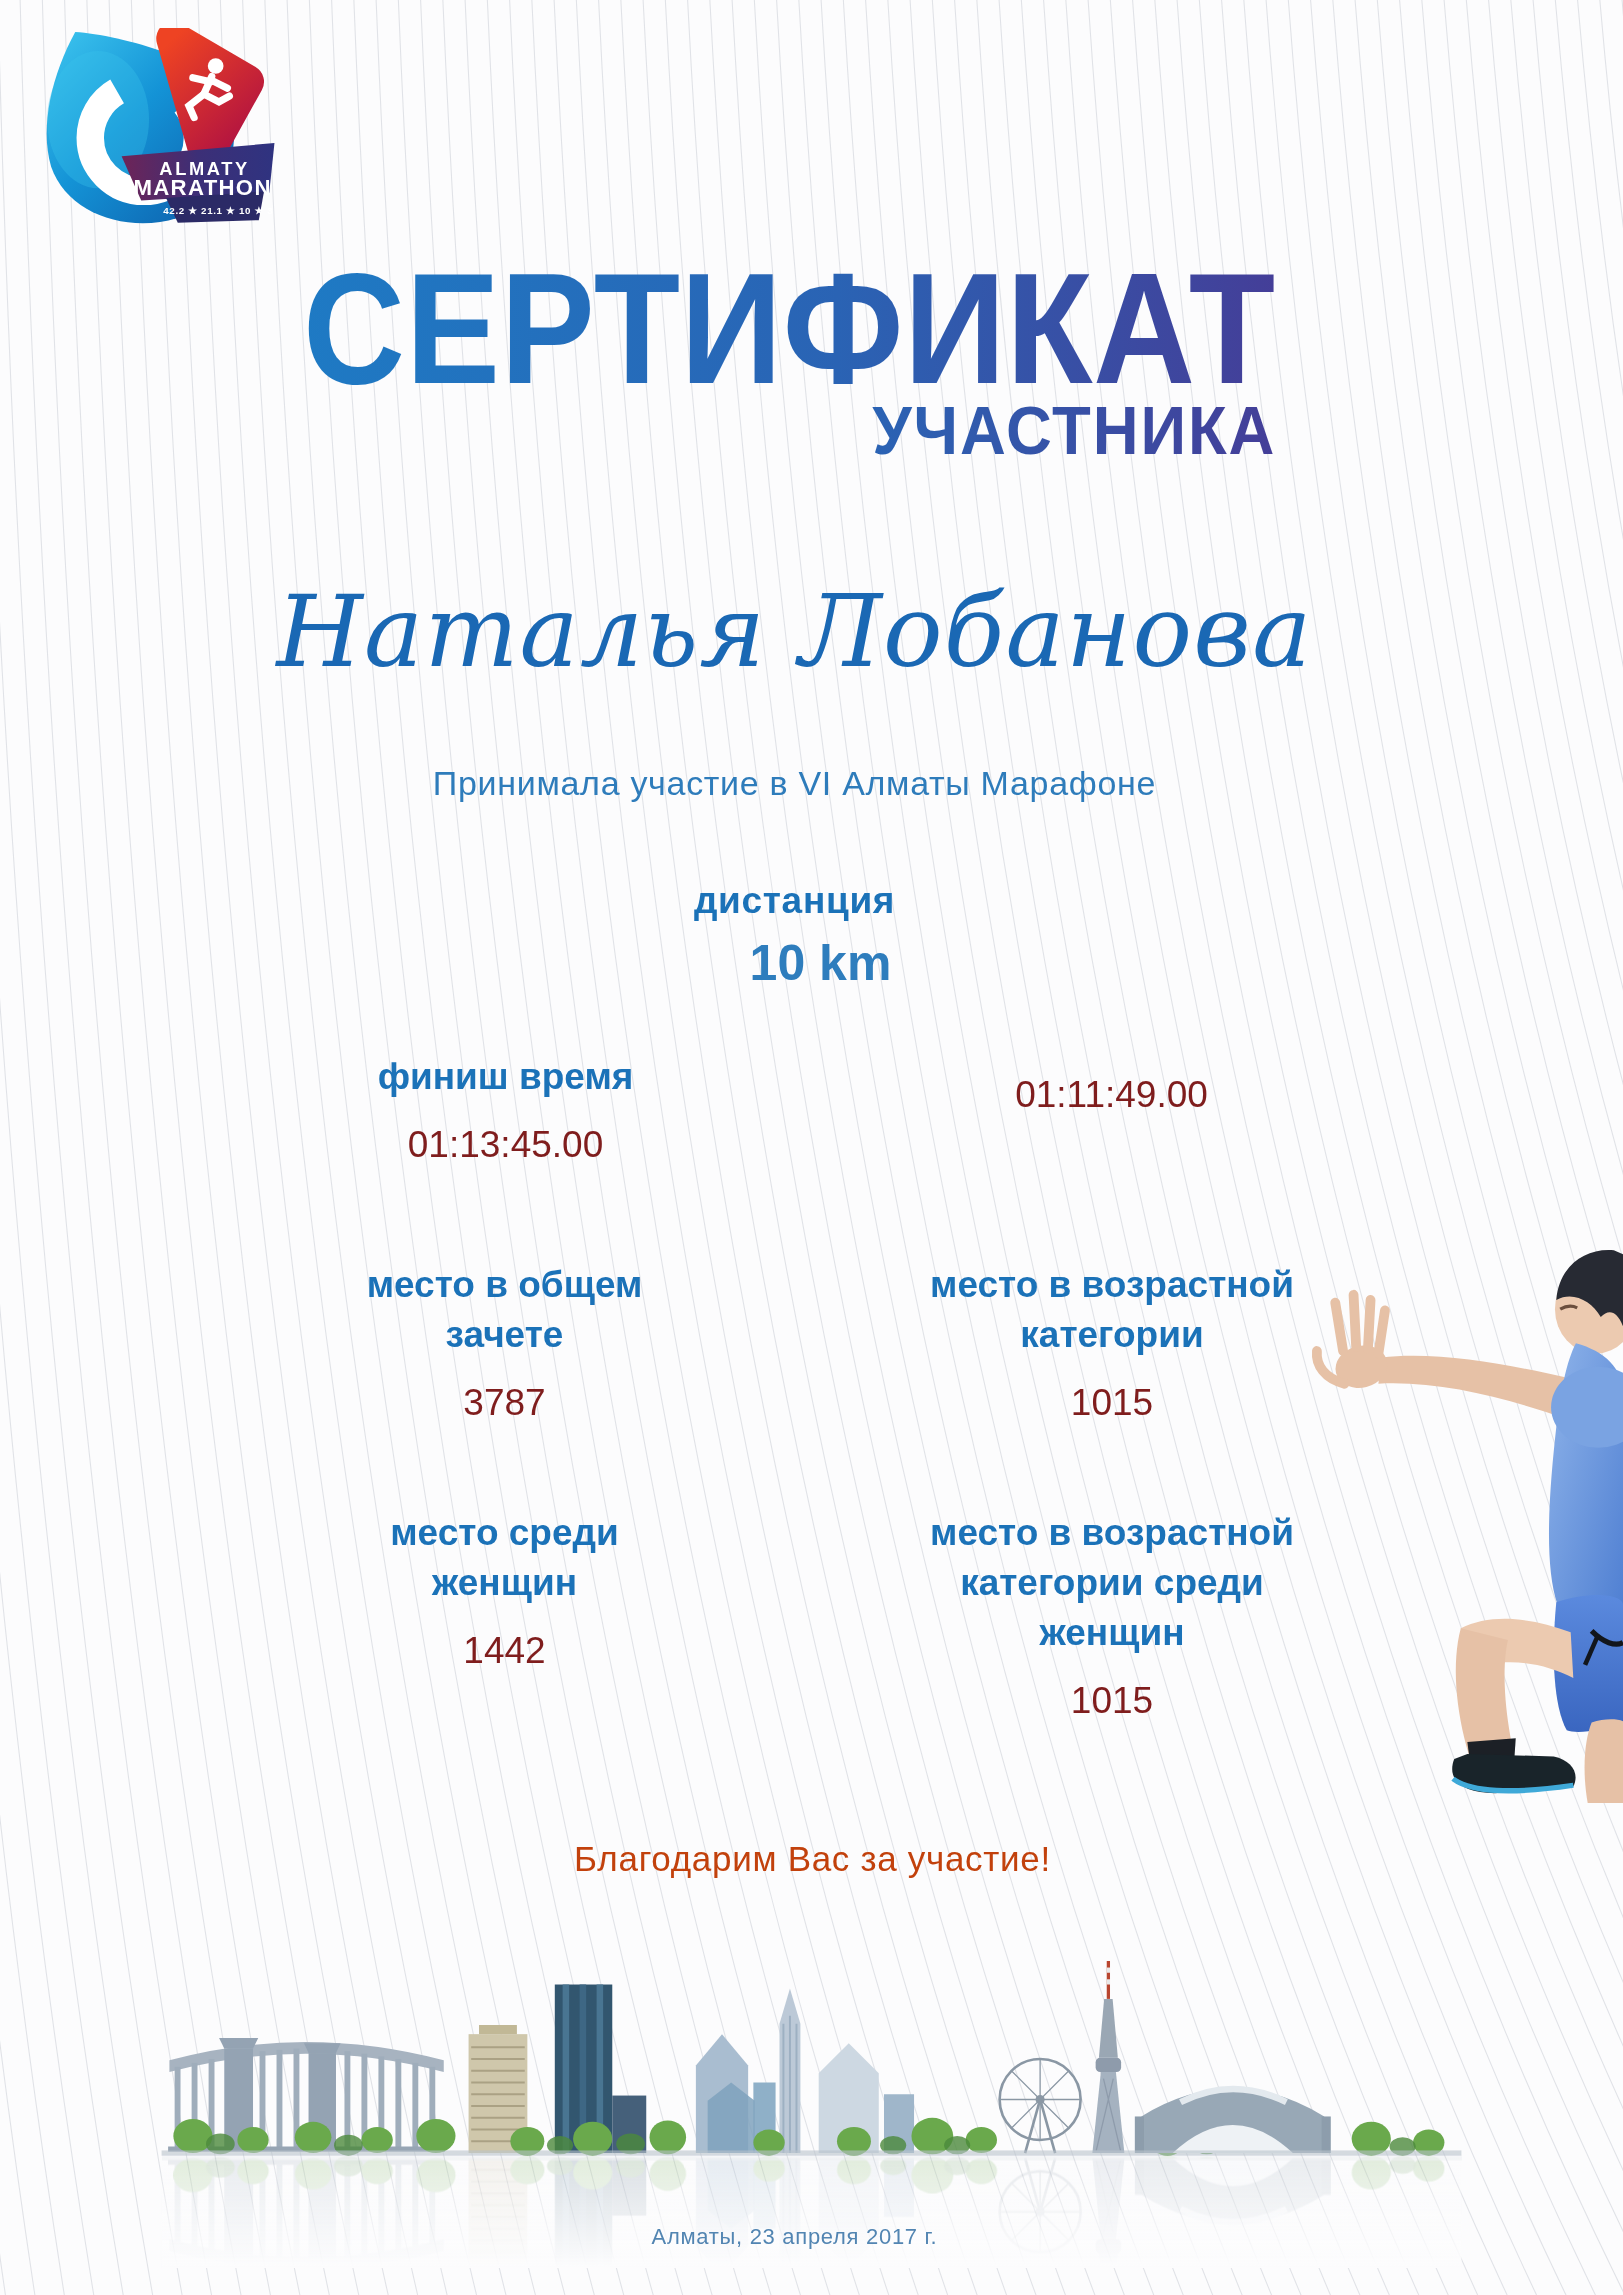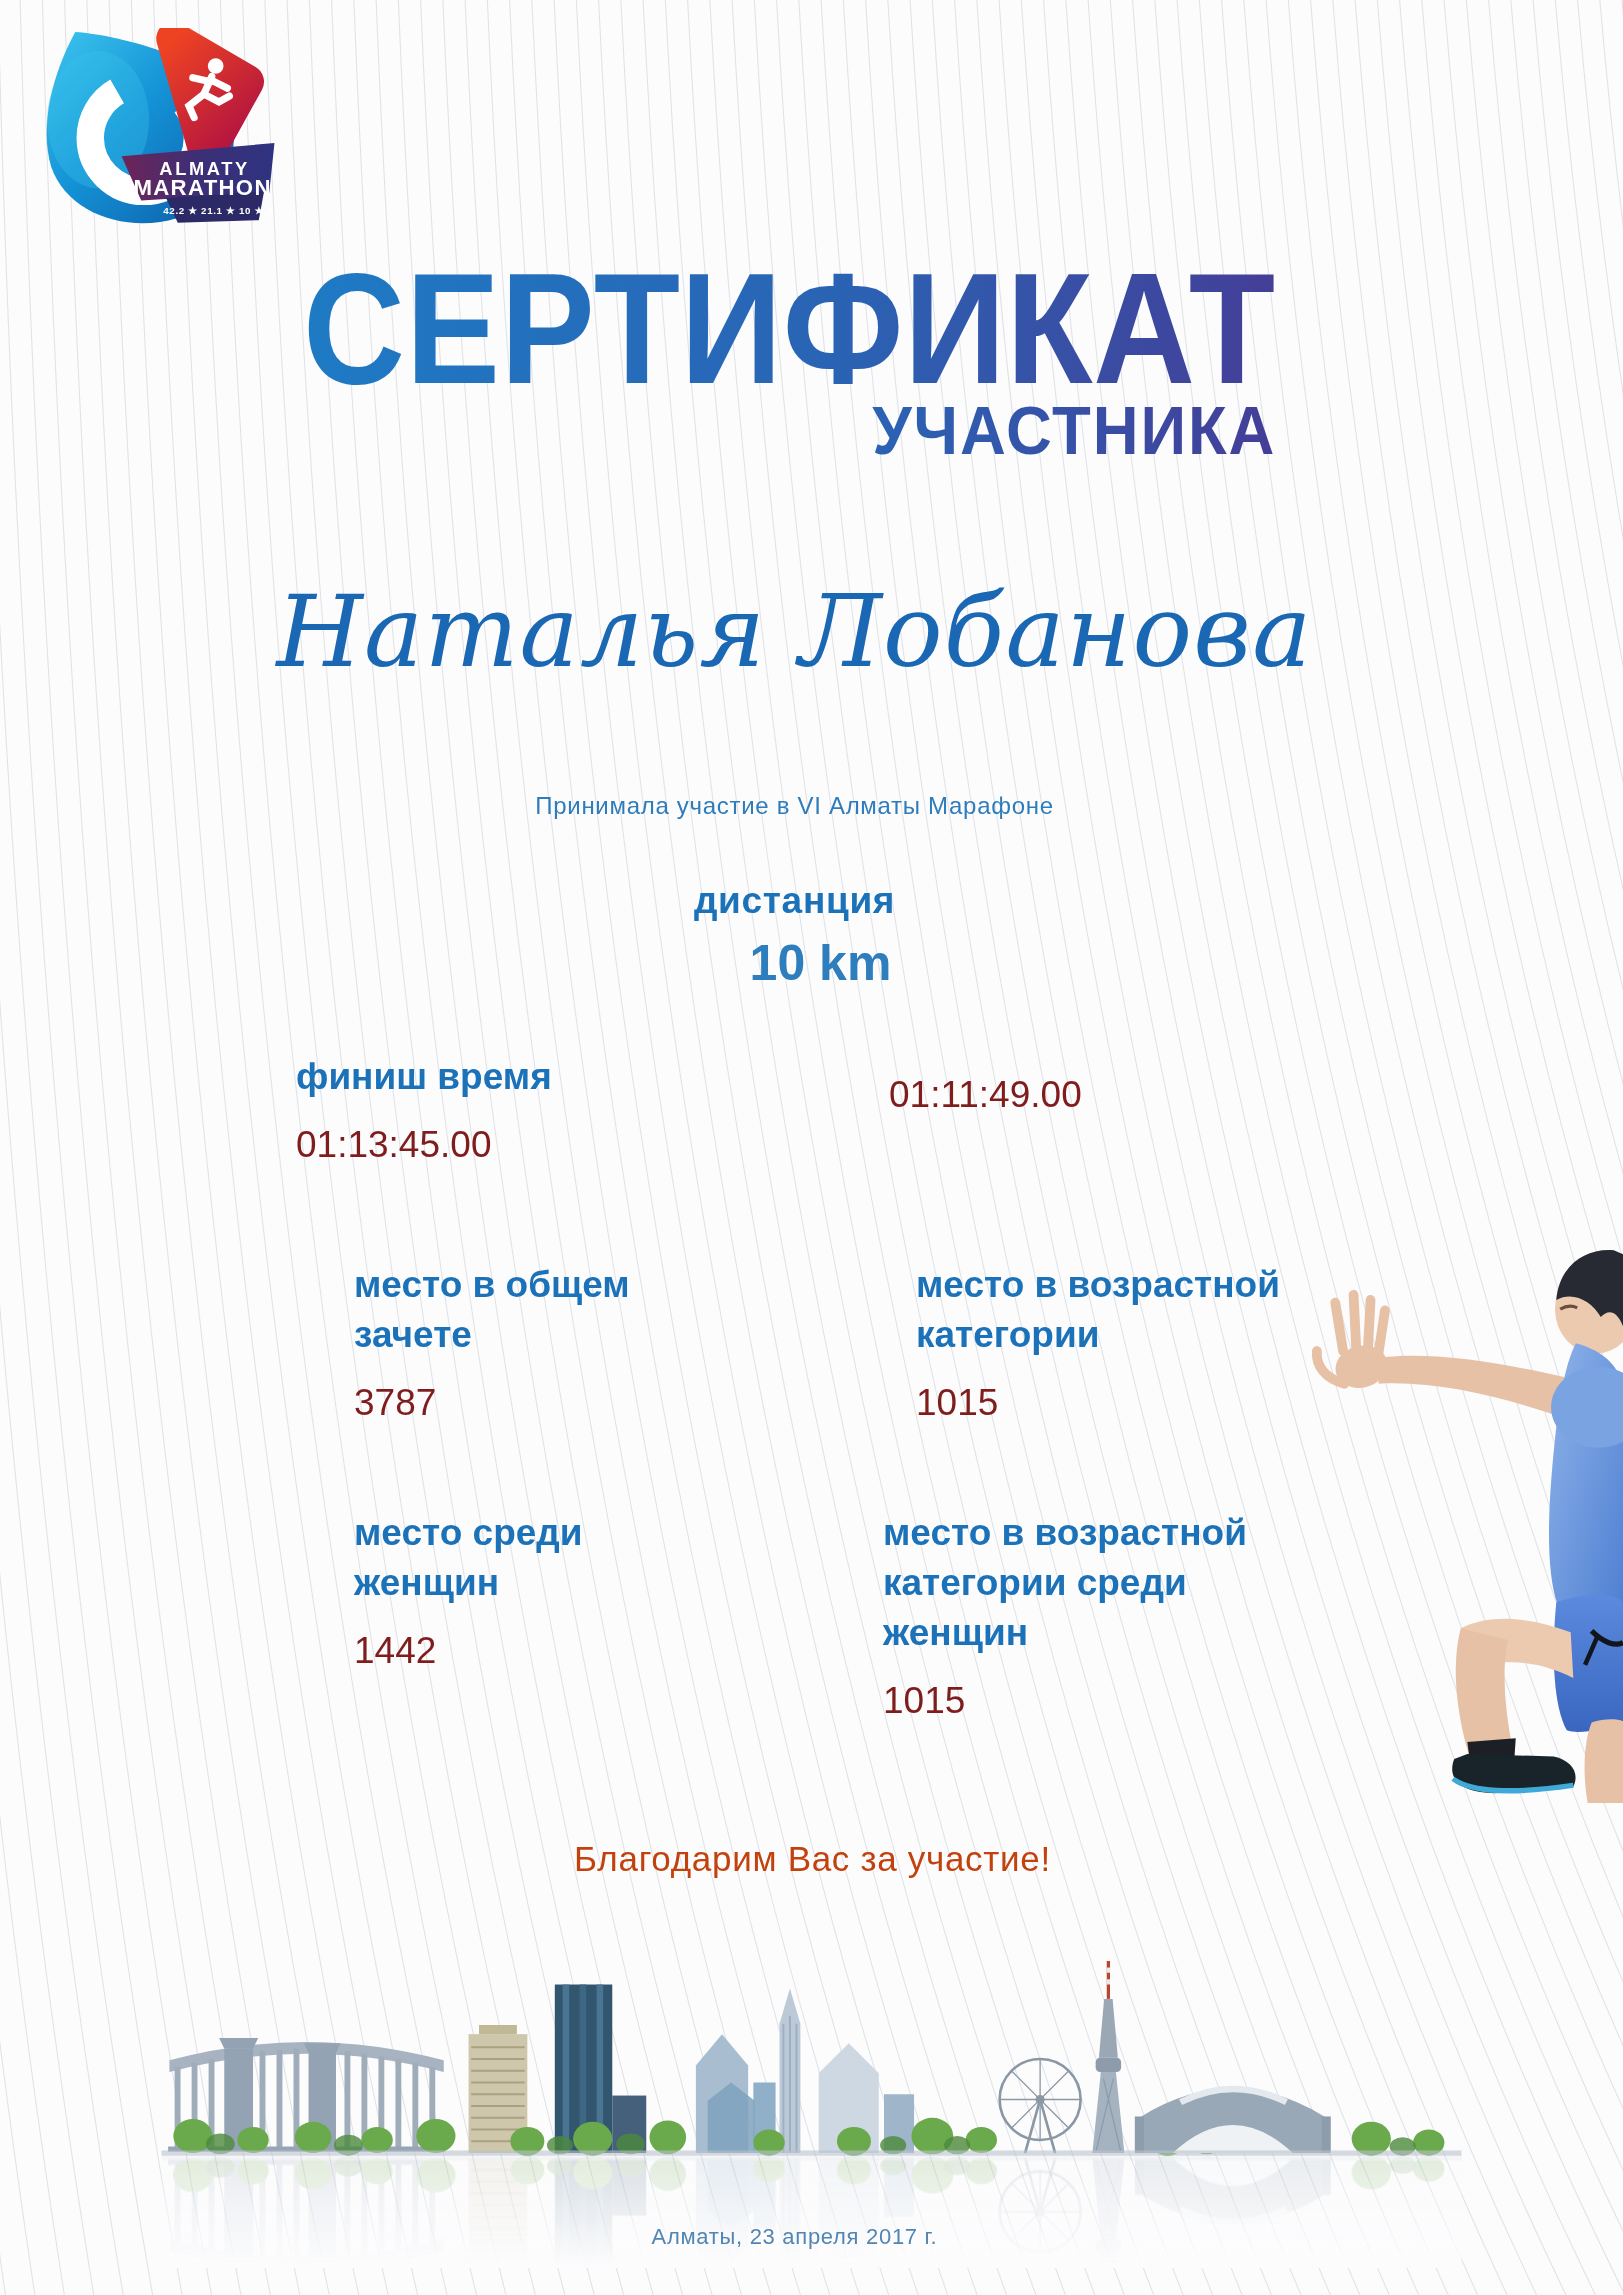--- a/index.html
+++ b/index.html
@@ -37,35 +37,35 @@
   .name{
     position:absolute;left:0;top:570px;width:1589px;
     text-align:center;
     font-family:"DejaVu Serif","Liberation Serif",serif;
     font-style:italic;font-weight:400;
     font-size:99px;line-height:1.25;color:#1a68b4;
     letter-spacing:1.3px;white-space:nowrap;
   }
 
   .statement{
-    position:absolute;left:0;top:792px;width:1589px;text-align:center;
-    font-size:24px;font-weight:400;letter-spacing:0.7px;color:#2e7cbb;
+    position:absolute;left:0;top:764px;width:1589px;text-align:center;
+    font-size:34px;font-weight:400;letter-spacing:0.7px;color:#2e7cbb;
   }
 
   .dist-label{
     position:absolute;left:0;top:880px;width:1589px;text-align:center;
     font-size:37px;font-weight:700;letter-spacing:0.7px;color:#1b72b8;
   }
   .dist-value{
     position:absolute;left:0;top:934px;width:1589px;text-align:center;
     font-size:50px;font-weight:700;color:#2e7dbd;padding-left:26px;
   }
 
   
-  .stat{position:absolute;}
+  .stat{position:absolute;text-align:center;}
   .stat .lbl{font-size:37px;font-weight:700;line-height:1.35;color:#1b72b8;}
   .stat .val{font-size:37px;font-weight:400;color:#7f1d1d;margin-top:22px;}
 
   .s-r1l{left:296px;top:1052px;width:419px;}
   .s-r1r{left:889px;top:1052px;width:445px;}
   .s-r2l{left:354px;top:1260px;width:301px;}
   .s-r2r{left:916px;top:1260px;width:392px;}
   .s-r3l{left:354px;top:1508px;width:301px;}
   .s-r3r{left:883px;top:1508px;width:458px;}
 

